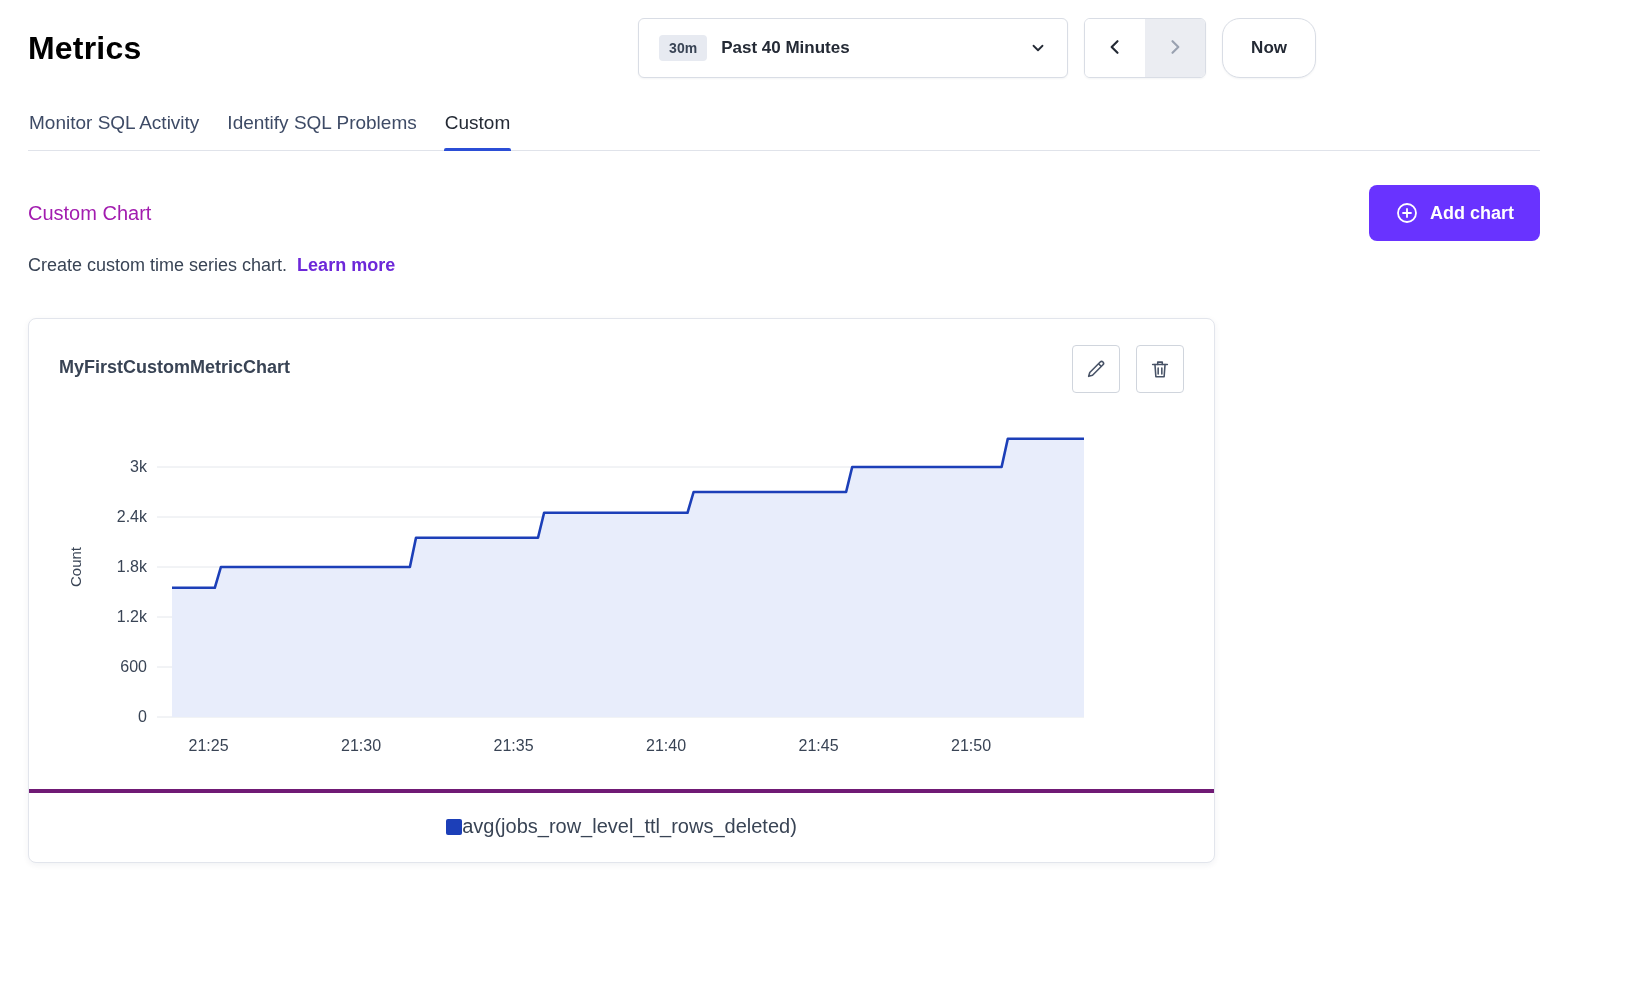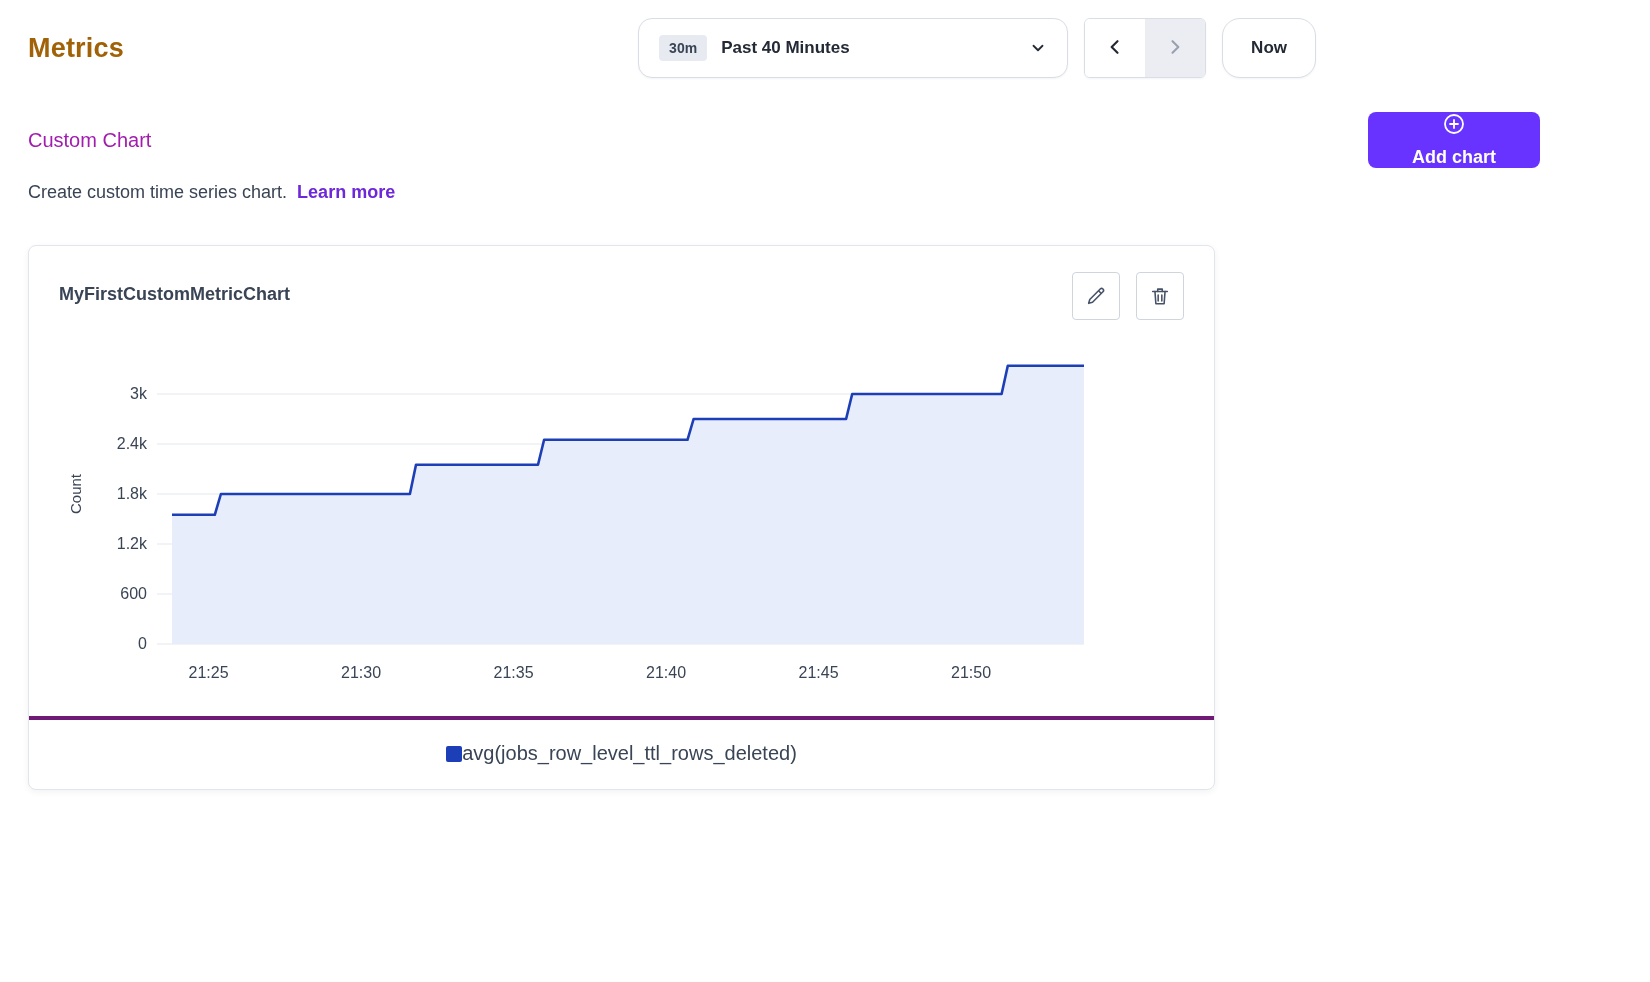--- a/index.html
+++ b/index.html
@@ -7,28 +7,28 @@
     font-family: "Liberation Sans", sans-serif;
     background: #ffffff;
     color: #242a35;
     width: 1650px;
     min-height: 982px;
   }
   .page { padding: 18px 110px 40px 28px; }
 
   
   .topbar { display: flex; align-items: center; }
-  .topbar h1 { font-size: 27px; font-weight: 700; color: #a16207; letter-spacing: 0.2px; }
+  .topbar h1 { font-size: 32px; font-weight: 700; color: #000000; letter-spacing: 0.2px; }
   .controls { margin-left: auto; margin-right: 224px; display: flex; align-items: center; gap: 16px; }
 
   .range-select {
     width: 430px; height: 60px;
     display: flex; align-items: center; gap: 14px;
     padding: 0 20px;
-    background: #fff; border: 1px solid #d9dde5; border-radius: 14px;
+    background: #fff; border: 1px solid #d9dde5; border-radius: 6px;
     box-shadow: 0 1px 2px rgba(20,30,60,0.05);
     cursor: pointer; font-family: inherit;
   }
   .badge {
     background: #e7eaf1; color: #394455;
     font-size: 14px; font-weight: 700;
     padding: 6px 10px; border-radius: 4px; line-height: 1;
   }
   .range-label { font-size: 17px; font-weight: 600; color: #242a35; }
   .chev { margin-left: auto; display: flex; align-items: center; }
@@ -62,24 +62,24 @@
   .tab.active { color: #242a35; }
   .tab.active::after {
     content: ''; position: absolute; left: 0; right: 0; bottom: -1px;
     height: 3px; background: #2b4ed6; border-radius: 2px 2px 0 0;
   }
 
   
   .section-head { display: flex; align-items: center; margin-top: 34px; }
   .section-head h2 { font-size: 20px; font-weight: 400; color: #a21caf; }
   .add-chart {
-    margin-left: auto; height: 56px; padding: 0 44px;
+    margin-left: auto; height: 56px; padding: 0 26px;
     display: flex; align-items: center; gap: 11px;
     background: #6933ff; color: #fff; border: none; border-radius: 8px;
-    font-family: inherit; font-size: 18px; font-weight: 700; cursor: pointer; flex-direction: column;
+    font-family: inherit; font-size: 18px; font-weight: 700; cursor: pointer;
   }
   .subtitle { margin-top: 14px; font-size: 18px; color: #394455; }
   .learn-more { color: #6d28d9; font-weight: 600; text-decoration: none; margin-left: 5px; cursor: pointer; }
 
   
   .card {
     margin-top: 42px; width: 1187px;
     background: #fff; border: 1px solid #e2e5ec; border-radius: 8px;
     box-shadow: 0 2px 6px rgba(20,30,60,0.06);
     padding: 26px 30px 0;
@@ -136,20 +136,25 @@
             <svg width="20" height="20" viewBox="0 0 24 24" fill="none" stroke="#9aa2b1" stroke-width="2.6" stroke-linecap="round" stroke-linejoin="round">
                 <path d="M9 5l7 7-7 7"></path>
               </svg>
           </span>
         </button>
       </div>
       <button class="now-btn">Now</button>
     </div>
   </header>
 
+  <nav class="tabs">
+    <a class="tab">Monitor SQL Activity</a>
+    <a class="tab">Identify SQL Problems</a>
+    <a class="tab active">Custom</a>
+  </nav>
 
   <section class="section-head">
     <h2>Custom Chart</h2>
     <button class="add-chart">
       <span style="display:flex;">
         <svg width="24" height="24" viewBox="0 0 24 24" fill="none" stroke="#ffffff" stroke-width="1.8" stroke-linecap="round">
             <circle cx="12" cy="12" r="9"></circle>
             <path d="M12 8v8M8 12h8"></path>
           </svg>
       </span>

